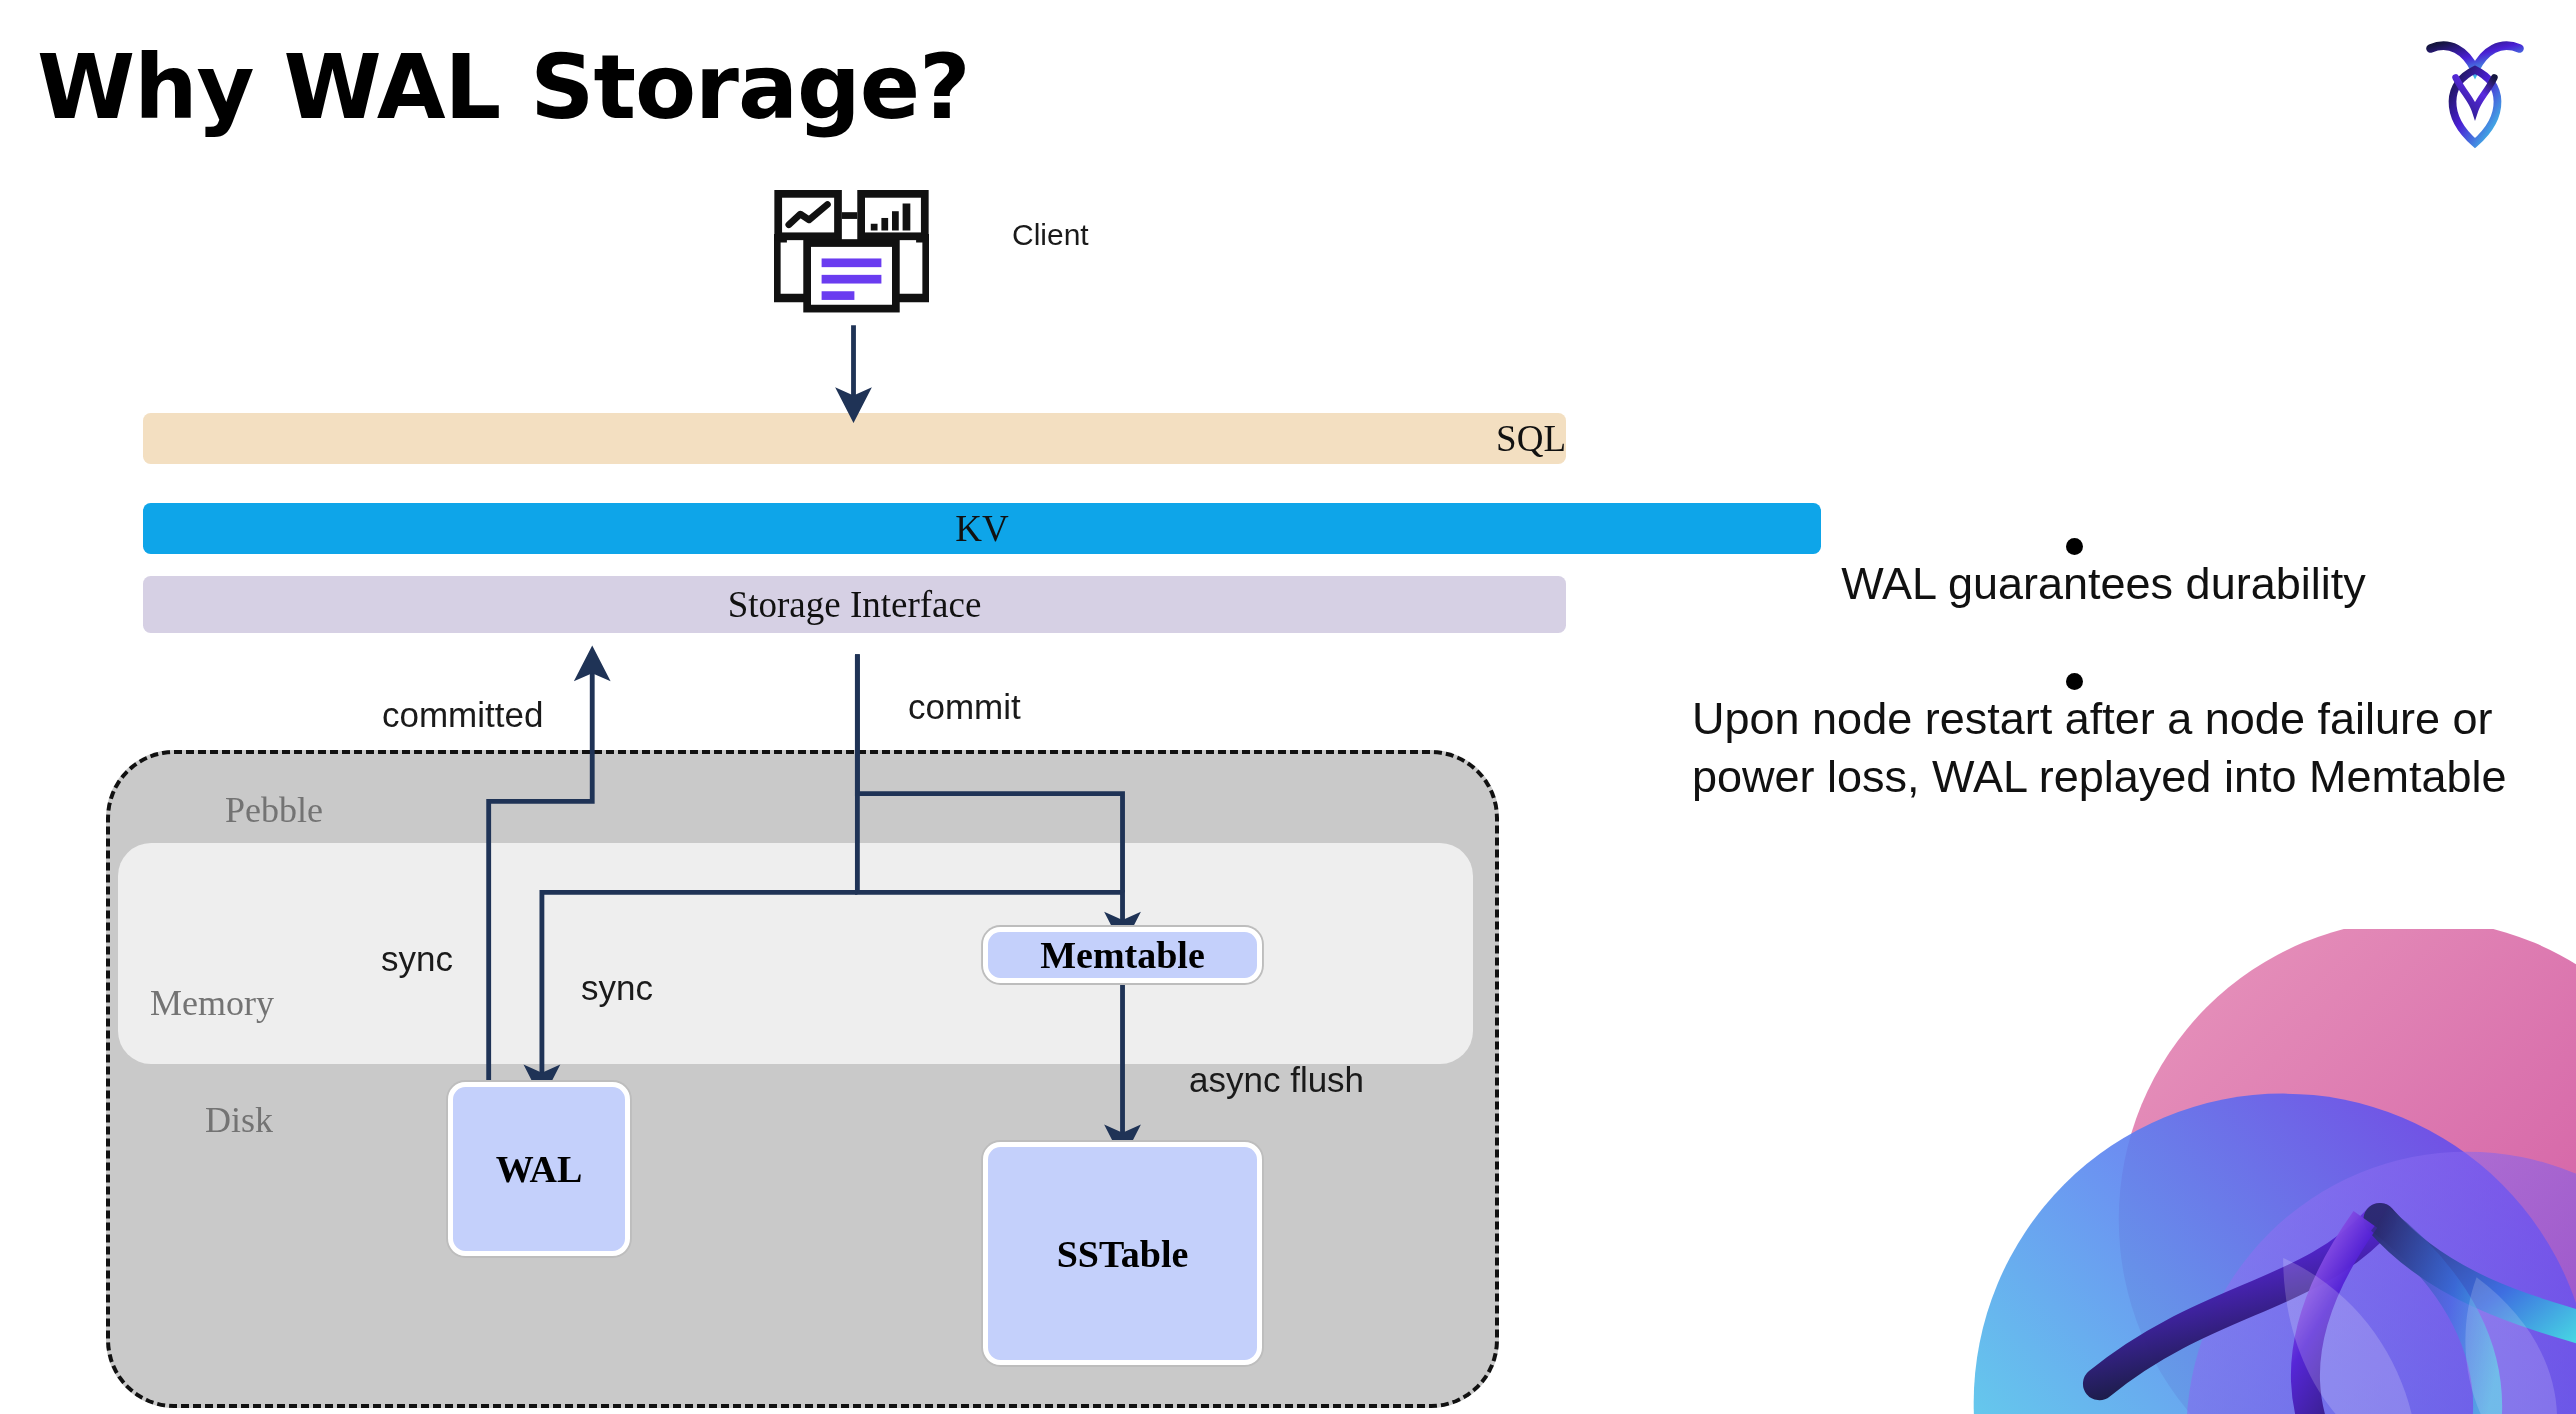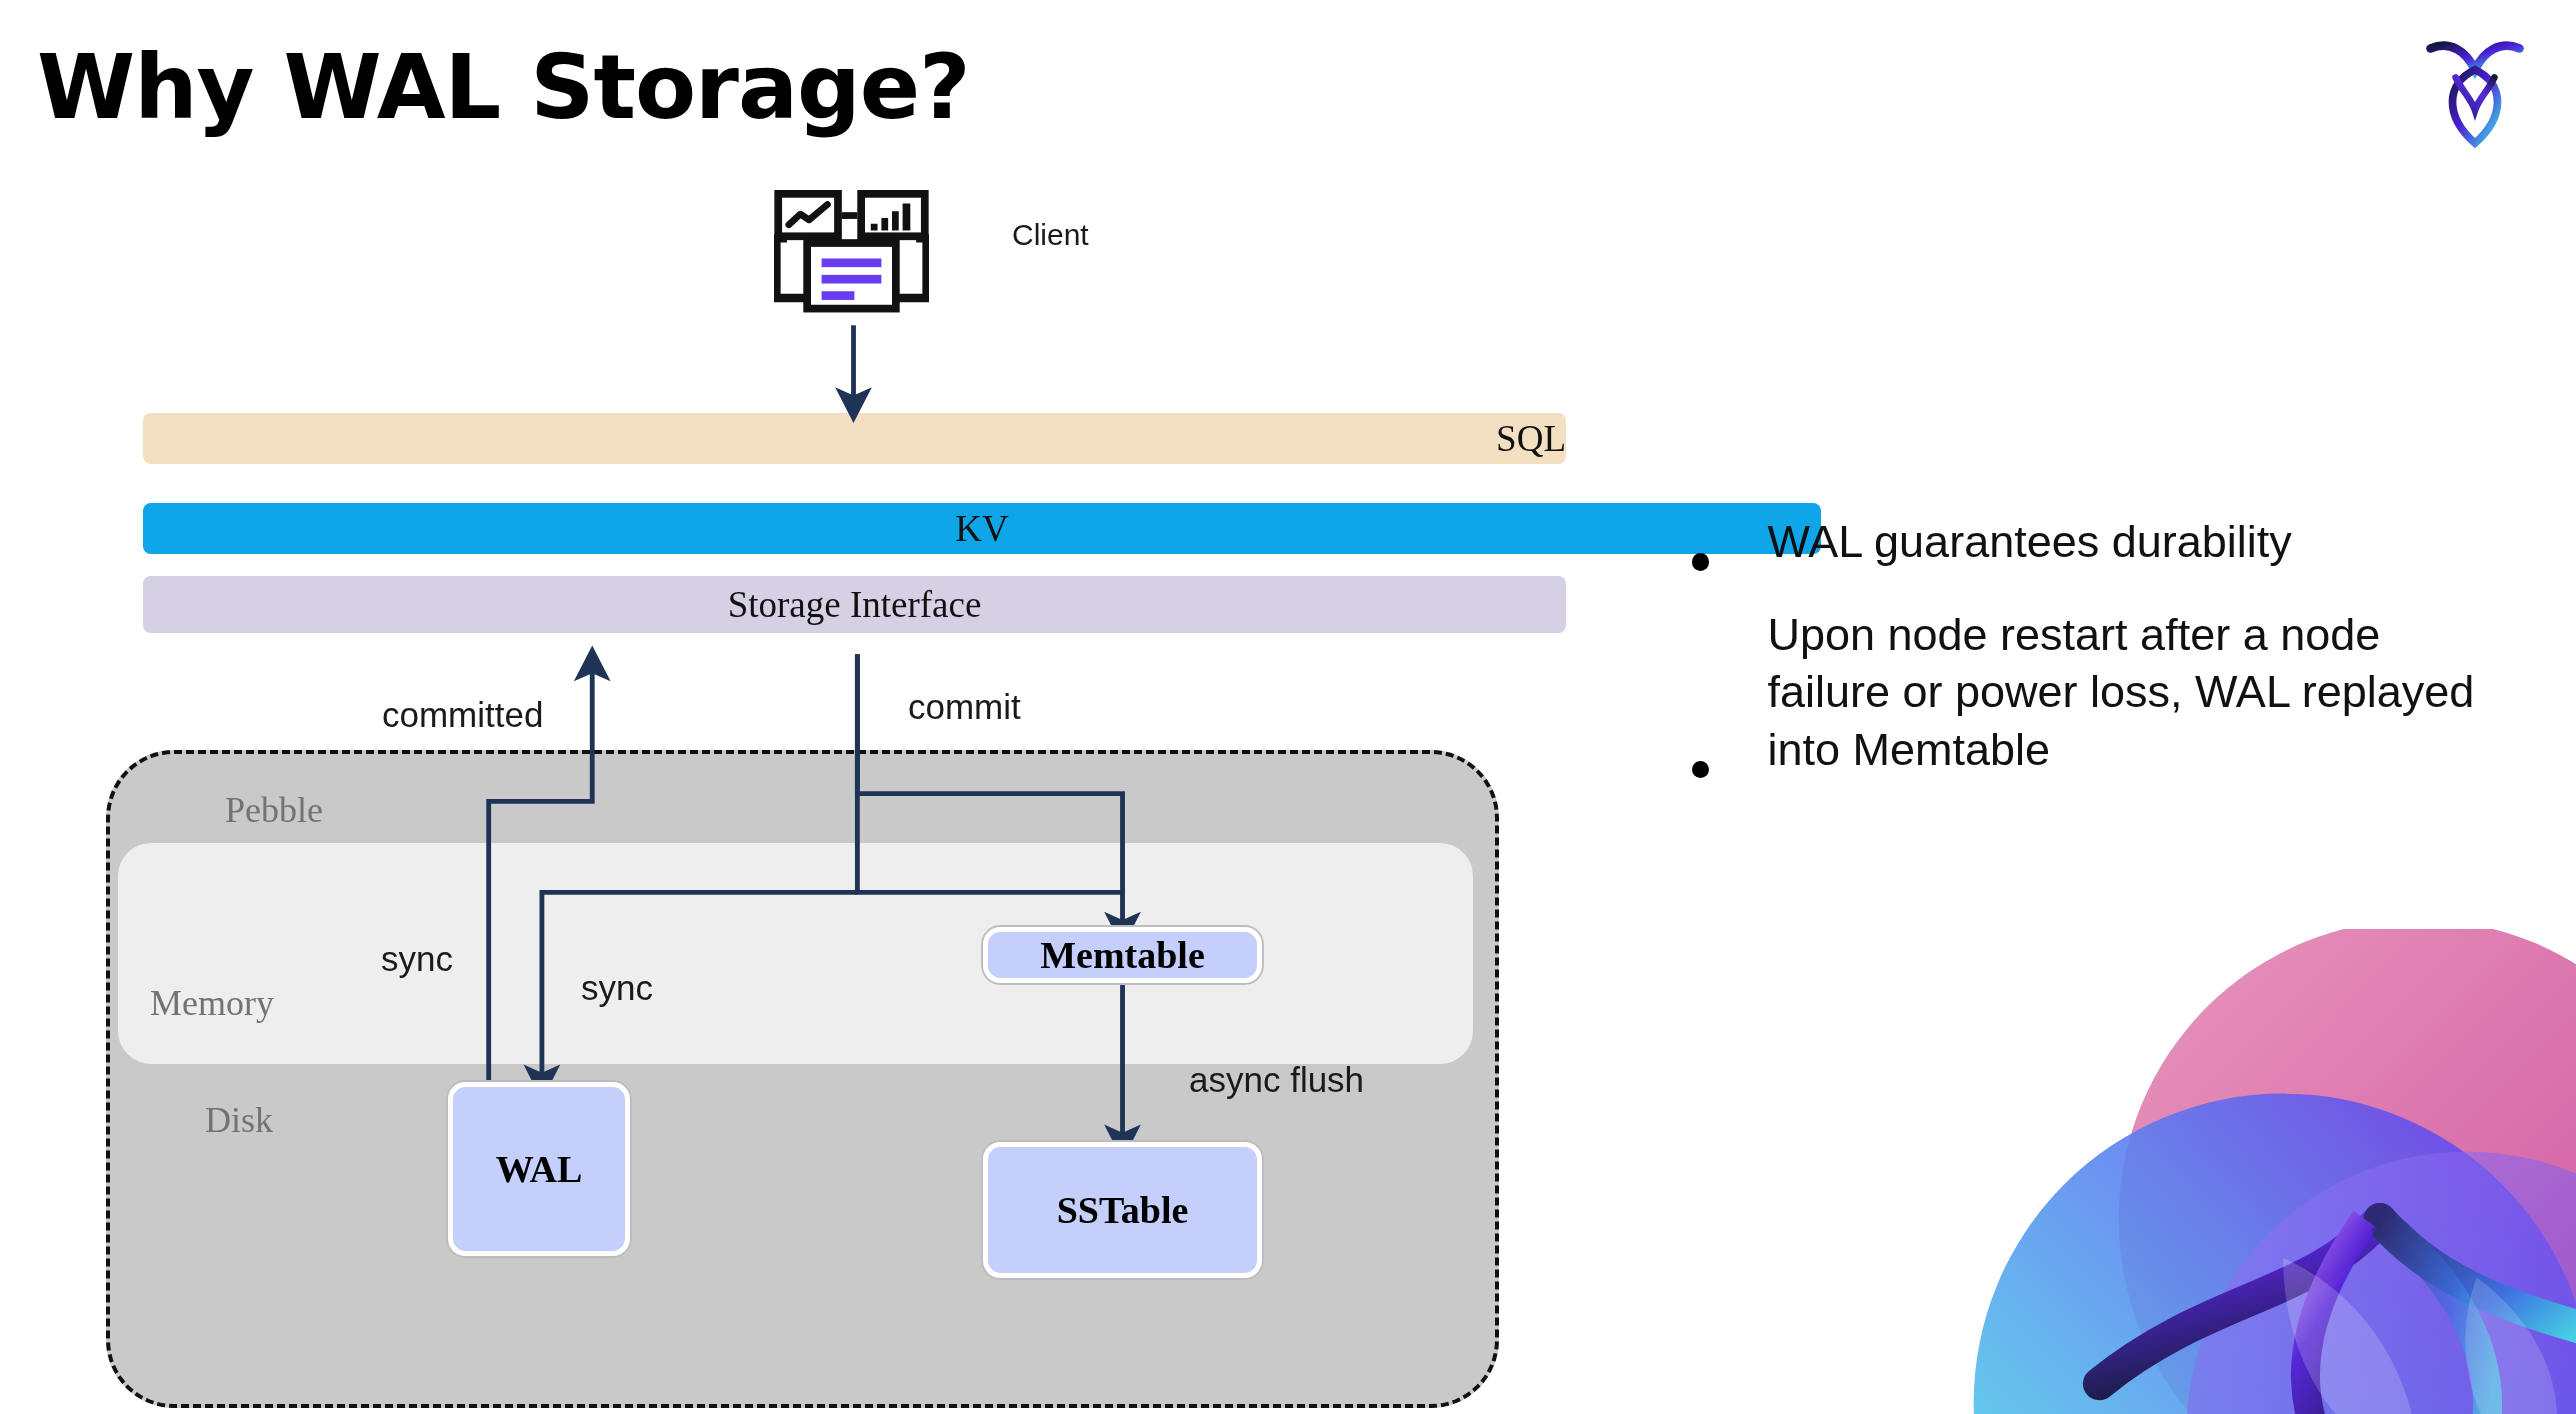--- a/index.html
+++ b/index.html
@@ -65,21 +65,21 @@
   }
 
   
   #client-icon{position:absolute;left:774px;top:190px;width:155px;height:135px;}
 
   
   #bullet-list{
     position:absolute;left:1692px;top:513px;width:823px;
     font-family:"Liberation Sans", sans-serif;
   }
-  .bullet-row{display:flex;align-items:flex-end;margin-bottom:35px;}
+  .bullet-row{display:flex;align-items:center;margin-bottom:35px;flex-direction:column;}
   .bullet-dot{
     flex:0 0 auto;width:17.4px;height:17.4px;border-radius:50%;
     background:#000;margin-top:25px;margin-right:58px;
   }
   .bullet-text{font-size:45px;line-height:1.28;color:#111;}
 
   
   #connectors{position:absolute;left:0;top:0;width:2576px;height:1415px;pointer-events:none;}
 </style>
 </head>
@@ -215,21 +215,21 @@
   <div class="edge-label" style="left:1189px;top:1060px;">async flush</div>
 
   <div class="db-box" id="node-wal" style="left:448px;top:1082px;width:182px;height:174px;">
     <span>WAL</span>
   </div>
 
   <div class="db-box" id="node-memtable" style="left:983px;top:927px;width:279px;height:56px;">
     <span>Memtable</span>
   </div>
 
-  <div class="db-box" id="node-sstable" style="left:983px;top:1142px;width:279px;height:136px;">
+  <div class="db-box" id="node-sstable" style="left:983px;top:1142px;width:279px;height:223px;">
     <span>SSTable</span>
   </div>
 
   <div id="bullet-list">
     <div class="bullet-row">
       <span class="bullet-dot"></span>
       <span class="bullet-text">WAL guarantees durability</span>
     </div>
     <div class="bullet-row">
       <span class="bullet-dot"></span>

